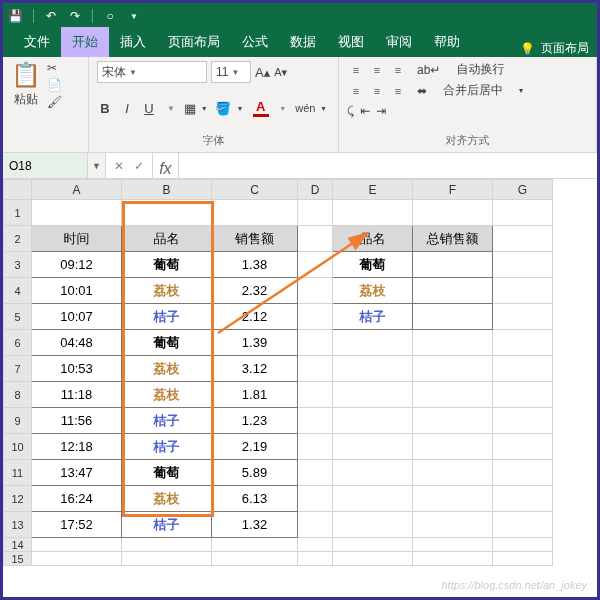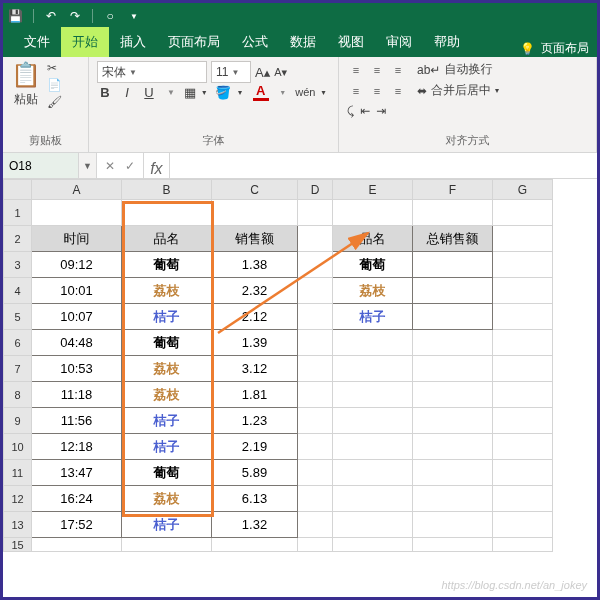--- a/index.html
+++ b/index.html
@@ -2,40 +2,40 @@
 <html><head>
 <meta charset="utf-8">
 <style>
 *{box-sizing:border-box;margin:0;padding:0;font-family:"Microsoft YaHei",Arial,sans-serif}
 body{background:#fff;width:600px;height:600px;border:3px solid #3a2e8f;overflow:hidden;position:relative}
 .titlebar{height:26px;background:#0e6c44;display:flex;align-items:center;padding:0 6px;gap:10px}
 .titlebar .tb-icon{width:14px;height:14px;display:inline-flex;align-items:center;justify-content:center;color:#fff;font-size:12px}
 .titlebar .sep{width:1px;height:14px;background:rgba(255,255,255,.35)}
 .ribbon-tabs{height:28px;background:#0e6c44;display:flex;align-items:flex-end;padding-left:10px;color:#fff;font-size:13px;gap:0}
 .ribbon-tabs .tab{padding:6px 11px;cursor:pointer}
-.ribbon-tabs .tab.active{background:#bef264;color:#0e6c44}
+.ribbon-tabs .tab.active{background:#c4b5fd;color:#0e6c44}
 .ribbon-tabs .help{margin-left:auto;display:flex;align-items:center;gap:6px;padding-right:8px;font-size:12px}
 .ribbon{height:96px;background:#f3f2f1;border-bottom:1px solid #d6d6d6;display:flex;font-size:12px;color:#444}
 .rgroup{border-right:1px solid #d6d6d6;padding:4px 8px 0 8px;display:flex;flex-direction:column;justify-content:space-between}
 .rgroup .label{text-align:center;font-size:11px;color:#666;padding:2px 0 4px}
 .paste-col{display:flex;flex-direction:column;align-items:center;gap:2px}
 .paste-col .big{font-size:24px;color:#0e6c44}
 .mini-col{display:flex;flex-direction:column;gap:3px;margin-left:6px}
 .mini-col span{display:flex;align-items:center;gap:2px}
-.font-row{display:flex;align-items:center;gap:4px;margin-bottom:0}
+.font-row{display:flex;align-items:center;gap:4px;margin-bottom:16px}
 .dd{border:1px solid #c8c6c4;background:#fff;height:22px;display:flex;align-items:center;padding:0 4px;font-size:12px}
 .dd .car{font-size:8px;color:#666;margin-left:3px}
 .btn-row{display:flex;gap:6px;align-items:center}
 .btn-row span{display:inline-flex;align-items:center;justify-content:center;min-width:16px;height:18px;font-size:13px;color:#444}
 .align-grid{display:grid;grid-template-columns:repeat(3,18px);grid-template-rows:repeat(2,18px);gap:3px}
 .align-grid span{display:flex;align-items:center;justify-content:center;border:0;font-size:11px;color:#555}
 .align-right{display:flex;flex-direction:column;gap:4px;margin-left:10px}
-.align-right .opt{display:flex;align-items:center;gap:4px;font-size:12px;white-space:nowrap}
+.align-right .opt{display:flex;align-items:center;gap:16px;font-size:12px;white-space:nowrap}
 .namebox-bar{height:26px;border-bottom:1px solid #d6d6d6;display:flex;align-items:stretch;background:#fff}
-.namebox{width:76px;border-right:1px solid #d6d6d6;display:flex;align-items:center;padding:0 6px;font-size:12px;background:#e8f0ea}
+.namebox{width:85px;border-right:1px solid #d6d6d6;display:flex;align-items:center;padding:0 6px;font-size:12px;background:#e8f0ea}
 .nb-dd{width:18px;border-right:1px solid #d6d6d6;display:flex;align-items:center;justify-content:center;font-size:9px;color:#666;background:#f3f2f1}
 .fx-btns{display:flex;align-items:center;border-right:1px solid #d6d6d6;padding:0 8px;gap:10px;color:#888;font-size:12px}
 .fx-lbl{font-style:italic;color:#666;padding:16px 6px;display:flex;align-items:center;border-right:1px solid #d6d6d6}
 .grid-wrap{position:relative;height:calc(600px - 26px - 28px - 96px - 26px - 6px);overflow:hidden}
 table.sheet{border-collapse:collapse;table-layout:fixed}
 .sheet th,.sheet td{border:1px solid #d4d4d4;font-size:13px;font-weight:normal;text-align:center;height:26px;background:#fff}
 .sheet thead th{background:#e6e6e6;font-size:12px;color:#333;font-weight:normal;height:20px}
 .sheet .rowhdr{background:#e6e6e6;width:28px;font-size:11px;color:#333}
 .col-A{width:90px}.col-B{width:90px}.col-C{width:86px}.col-D{width:35px}.col-E{width:80px}.col-F{width:80px}.col-G{width:60px}
 .hdr-cell{background:#d9d9d9!important;font-weight:bold;border:1.5px solid #7a7672!important}
@@ -82,21 +82,20 @@
       <div class="paste-col">
         <span class="big">📋</span>
         <span>粘贴</span>
       </div>
       <div class="mini-col">
         <span>✂</span>
         <span>📄</span>
         <span>🖌</span>
       </div>
     </div>
-    <div class="label">剪贴板</div>
   </div>
 
   <div class="rgroup" style="width:250px">
     <div>
       <div class="font-row">
         <div class="dd" style="width:110px">
             <span>宋体</span>
             <span class="car">▼</span>
           </div>
         <div class="dd" style="width:40px">
@@ -314,20 +313,30 @@
           <th class="rowhdr">13</th>
           <td class="data-cell">17:52</td>
           <td class="data-cell c-juzi" style="font-weight: bold;">桔子</td>
           <td class="data-cell">1.32</td>
           <td></td>
           <td></td>
           <td></td>
           <td></td>
         </tr>
         <tr class="row-tight">
+          <th class="rowhdr">14</th>
+          <td></td>
+          <td></td>
+          <td></td>
+          <td></td>
+          <td></td>
+          <td></td>
+          <td></td>
+        </tr>
+        <tr class="row-tight">
           <th class="rowhdr">15</th>
           <td></td>
           <td></td>
           <td></td>
           <td></td>
           <td></td>
           <td></td>
           <td></td>
         </tr>
       </tbody>

